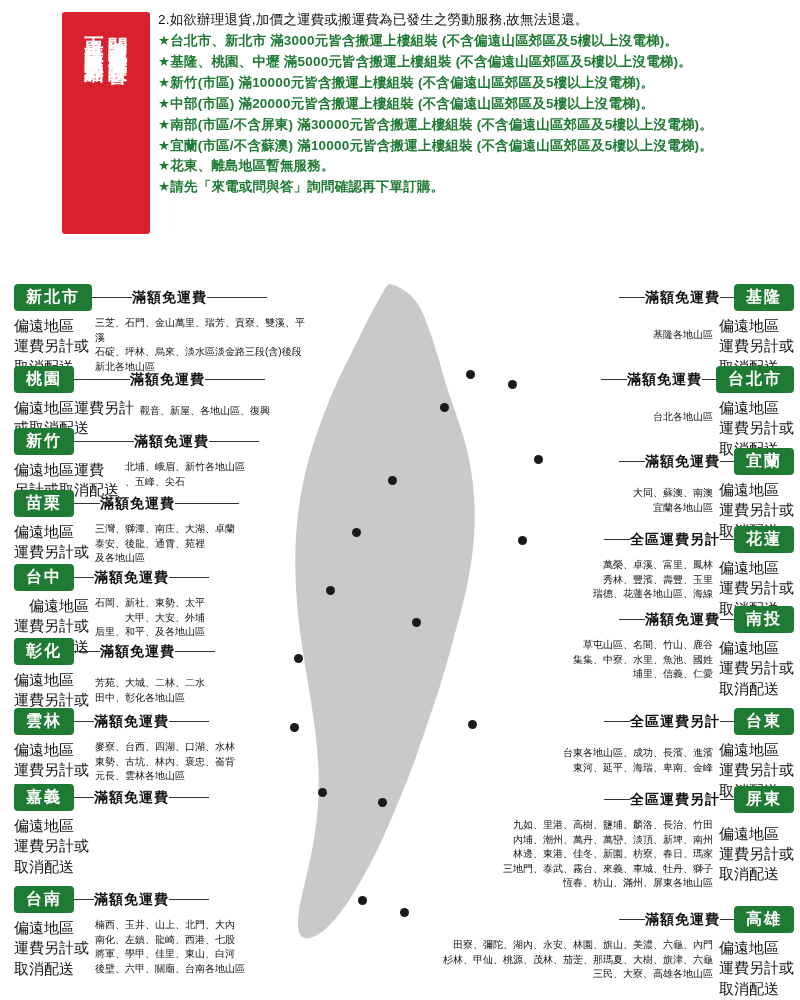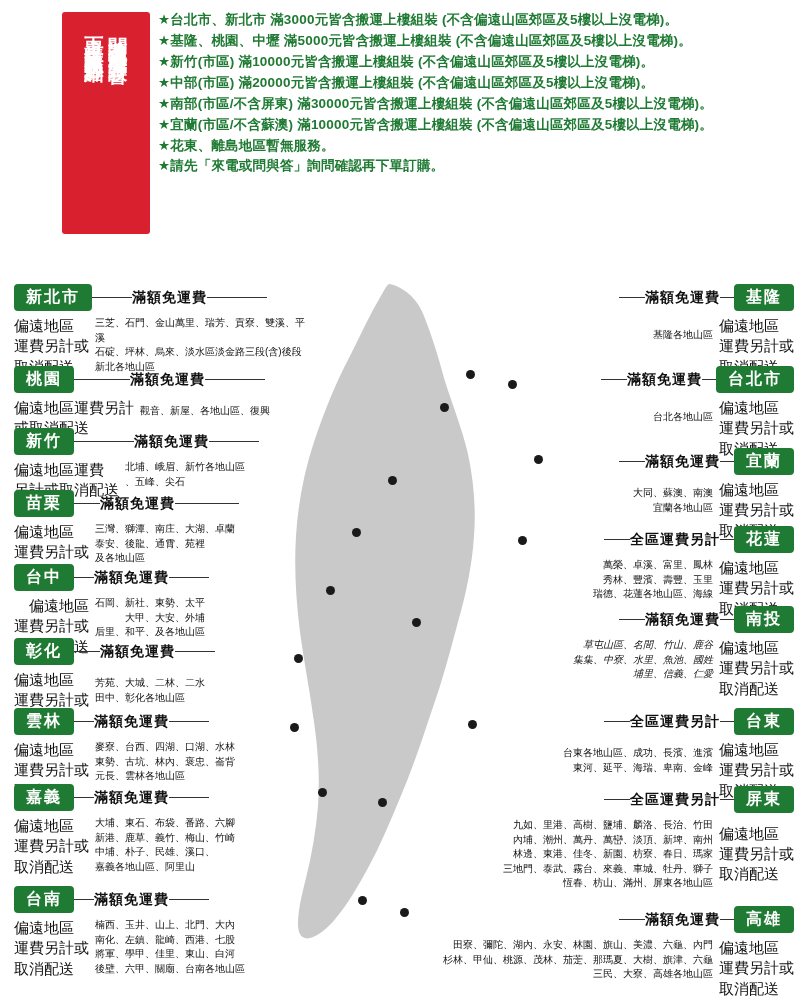--- a/index.html
+++ b/index.html
@@ -65,20 +65,21 @@
 </style>
 </head>
 <body>
 
 <div id="notice">
   <div id="notice-badge">
     <div class="col">閱讀避免造成雙方誤會</div>
     <div class="col">下單訂購前請務必詳細</div>
   </div>
   <div id="notice-lines">
+    <div class="n-line num">2.如欲辦理退貨,加價之運費或搬運費為已發生之勞動服務,故無法退還。</div>
     <div class="n-line star">★台北市、新北市 滿3000元皆含搬運上樓組裝 (不含偏遠山區郊區及5樓以上沒電梯)。</div>
     <div class="n-line star">★基隆、桃園、中壢 滿5000元皆含搬運上樓組裝 (不含偏遠山區郊區及5樓以上沒電梯)。</div>
     <div class="n-line star">★新竹(市區) 滿10000元皆含搬運上樓組裝 (不含偏遠山區郊區及5樓以上沒電梯)。</div>
     <div class="n-line star">★中部(市區) 滿20000元皆含搬運上樓組裝 (不含偏遠山區郊區及5樓以上沒電梯)。</div>
     <div class="n-line star">★南部(市區/不含屏東) 滿30000元皆含搬運上樓組裝 (不含偏遠山區郊區及5樓以上沒電梯)。</div>
     <div class="n-line star">★宜蘭(市區/不含蘇澳) 滿10000元皆含搬運上樓組裝 (不含偏遠山區郊區及5樓以上沒電梯)。</div>
     <div class="n-line star">★花東、離島地區暫無服務。</div>
     <div class="n-line star">★請先「來電或問與答」詢問確認再下單訂購。</div>
   </div>
 </div>
@@ -232,24 +233,20 @@
     <div class="headrow">
       <span class="tag">嘉義</span>
       <span class="rule" style="width:20px;"></span>
       <span class="freetext">滿額免運費</span>
       <span class="rule" style="width:40px;"></span>
     </div>
     <div class="body">
       <div class="remote" style="white-space:pre-line;">偏遠地區
 運費另計或
 取消配送</div>
-      <div class="places" style="white-space:pre-line;">大埔、東石、布袋、番路、六腳
-新港、鹿草、義竹、梅山、竹崎
-中埔、朴子、民雄、溪口、
-嘉義各地山區、阿里山</div>
     </div>
   </div>
 
   <div class="region left" style="left:14px;top:618px;width:300px;">
     <div class="headrow">
       <span class="tag">台南</span>
       <span class="rule" style="width:20px;"></span>
       <span class="freetext">滿額免運費</span>
       <span class="rule" style="width:40px;"></span>
     </div>
@@ -328,21 +325,21 @@
   </div>
 
   <div class="region right" style="right:6px;top:338px;width:320px;">
     <div class="headrow">
       <span class="rule" style="width:26px;"></span>
       <span class="freetext">滿額免運費</span>
       <span class="rule" style="width:14px;"></span>
       <span class="tag">南投</span>
     </div>
     <div class="body">
-      <div class="places ctr" style="white-space:pre-line;font-style:italic;">草屯山區、名間、竹山、鹿谷
+      <div class="places ctr" style="white-space:pre-line;">草屯山區、名間、竹山、鹿谷
 集集、中寮、水里、魚池、國姓
 埔里、信義、仁愛</div>
       <div class="remote" style="white-space:pre-line;">偏遠地區
 運費另計或
 取消配送</div>
     </div>
   </div>
 
   <div class="region right" style="right:6px;top:440px;width:340px;">
     <div class="headrow">

